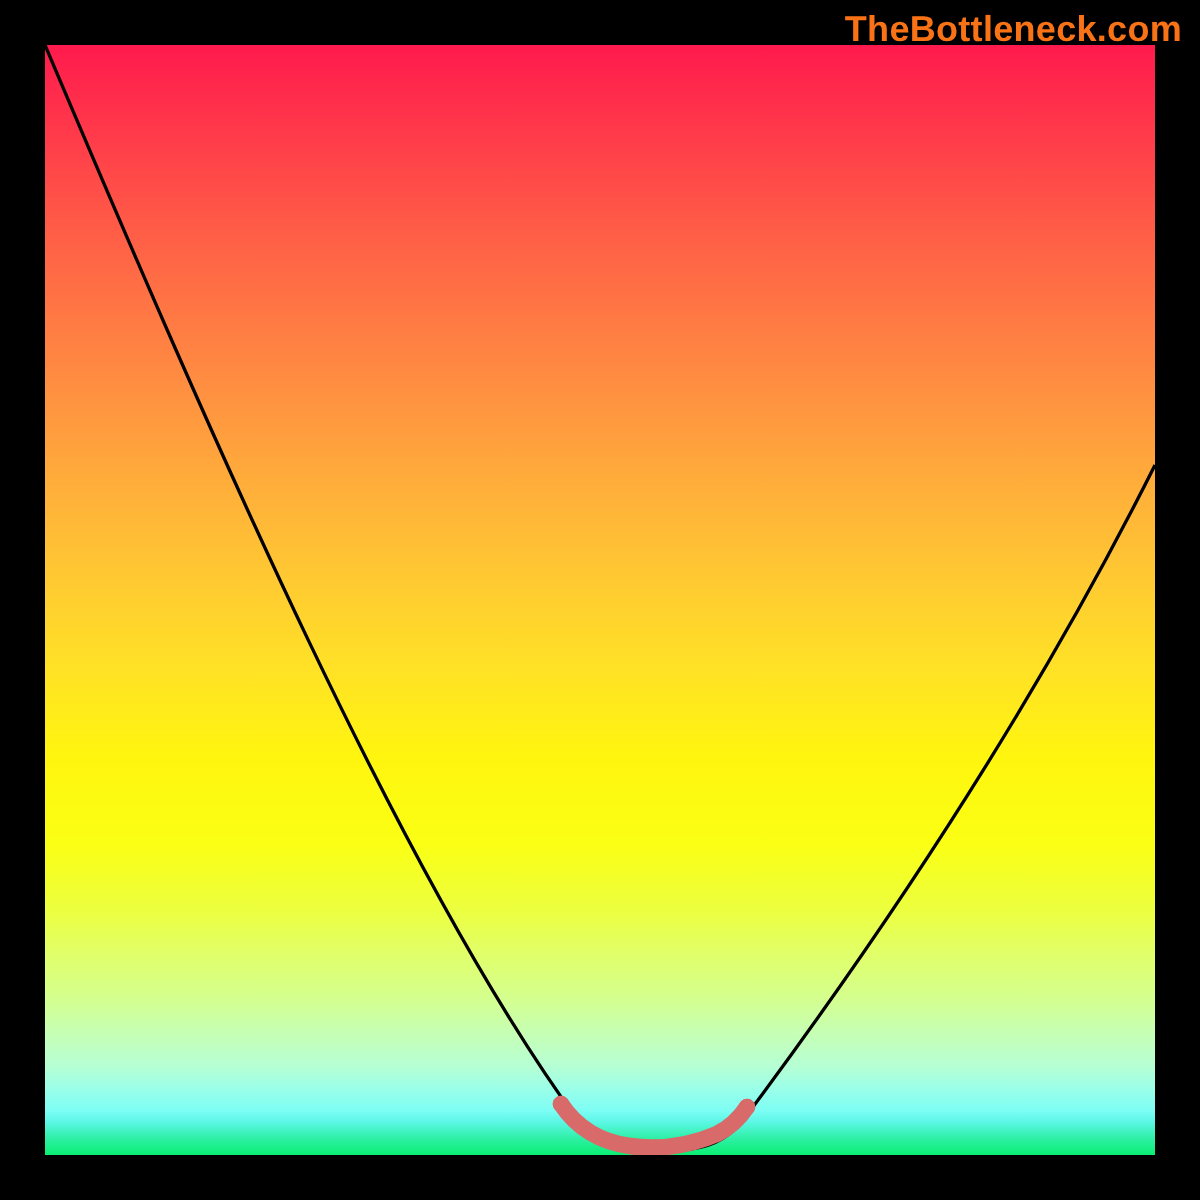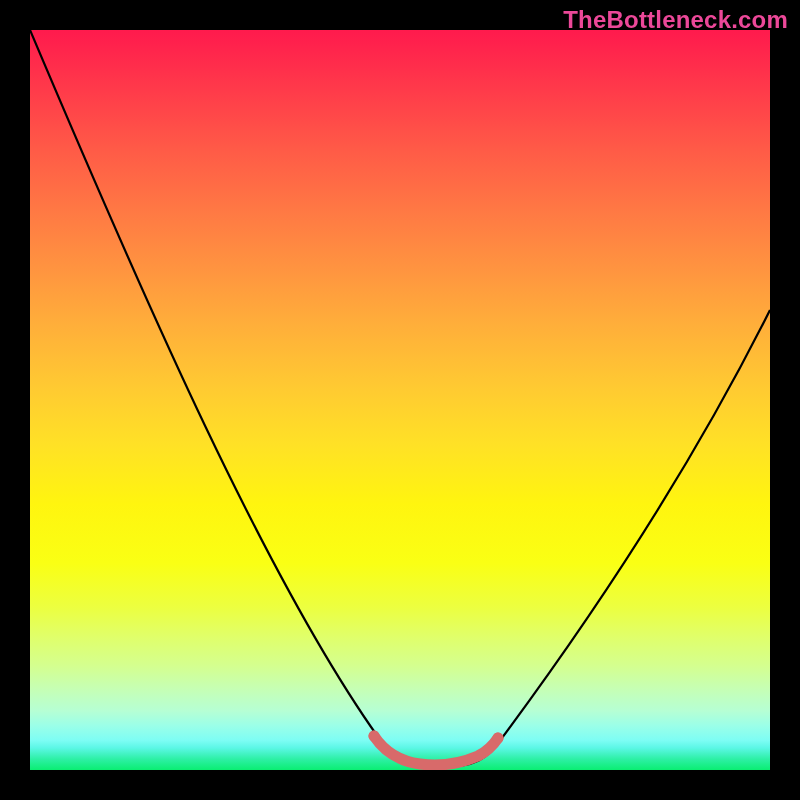--- a/index.html
+++ b/index.html
@@ -45,21 +45,21 @@
       #7dfdf4 96%,
       #5cf7e6 97%,
       #2ef0a6 98.5%,
       #0aee72 100%
     );
   }
   .watermark {
     position: absolute;
     top: 6px;
     right: 12px;
-    color: #ec4899;
+    color: #f97316;
     font-family: Arial, Helvetica, sans-serif;
     font-size: 24px;
     font-weight: 600;
     letter-spacing: 0.2px;
   }
   svg.curve {
     position: absolute;
     top: 0;
     left: 0;
   }

